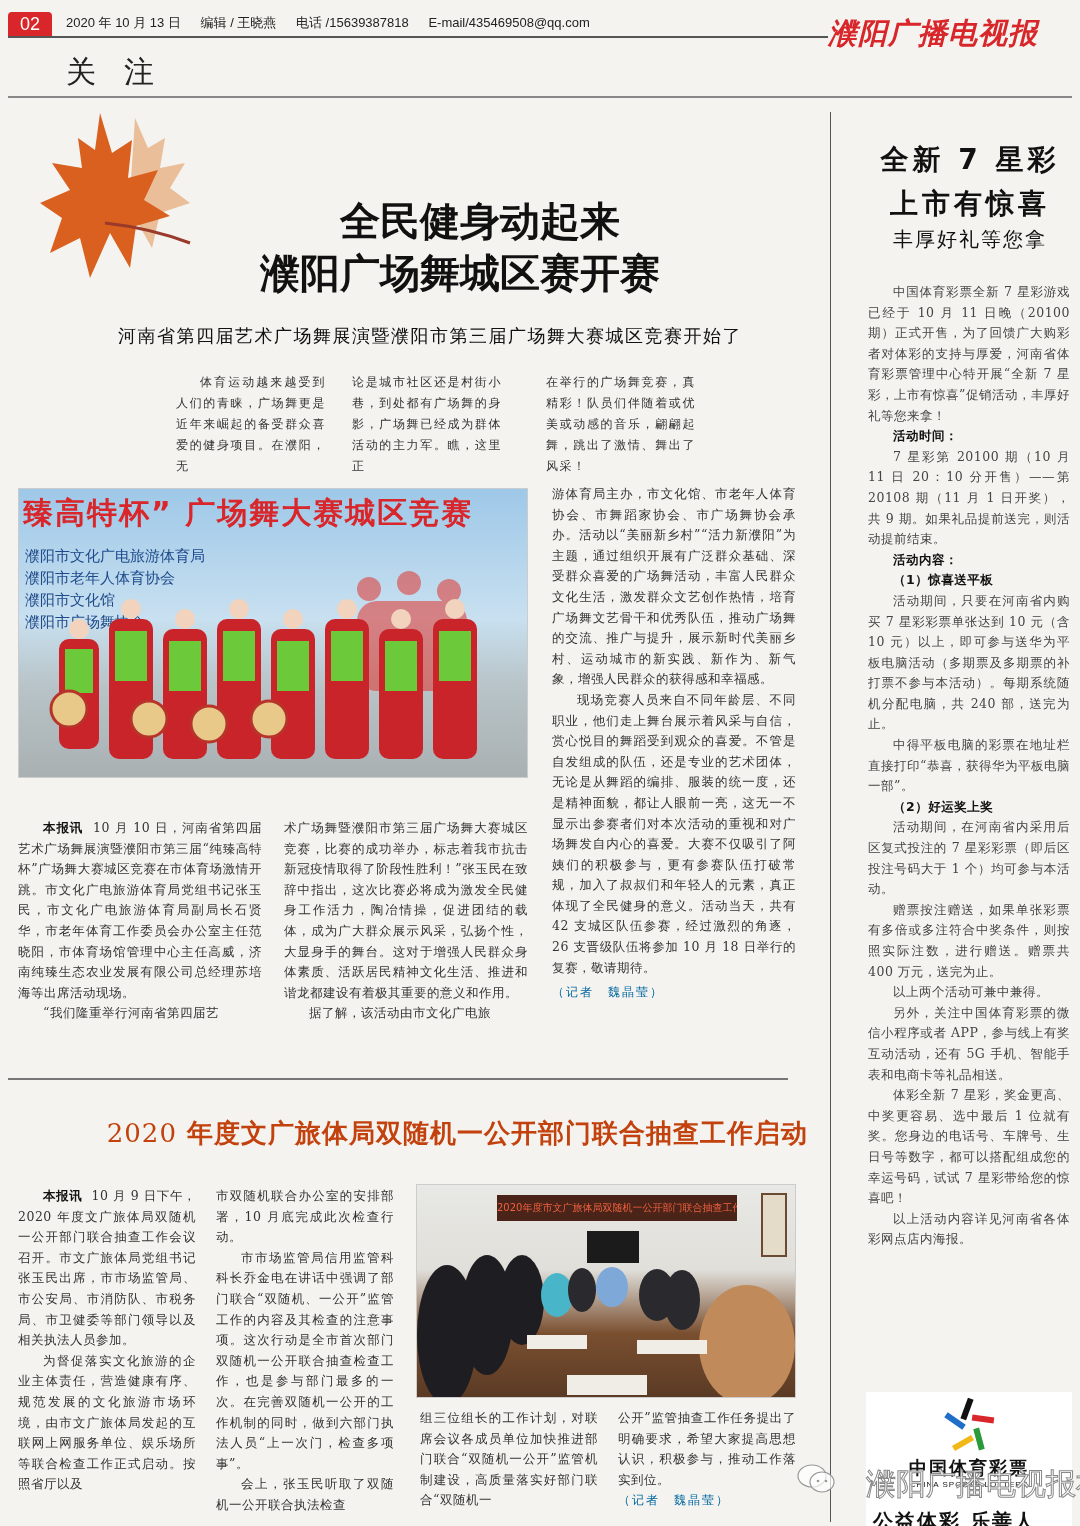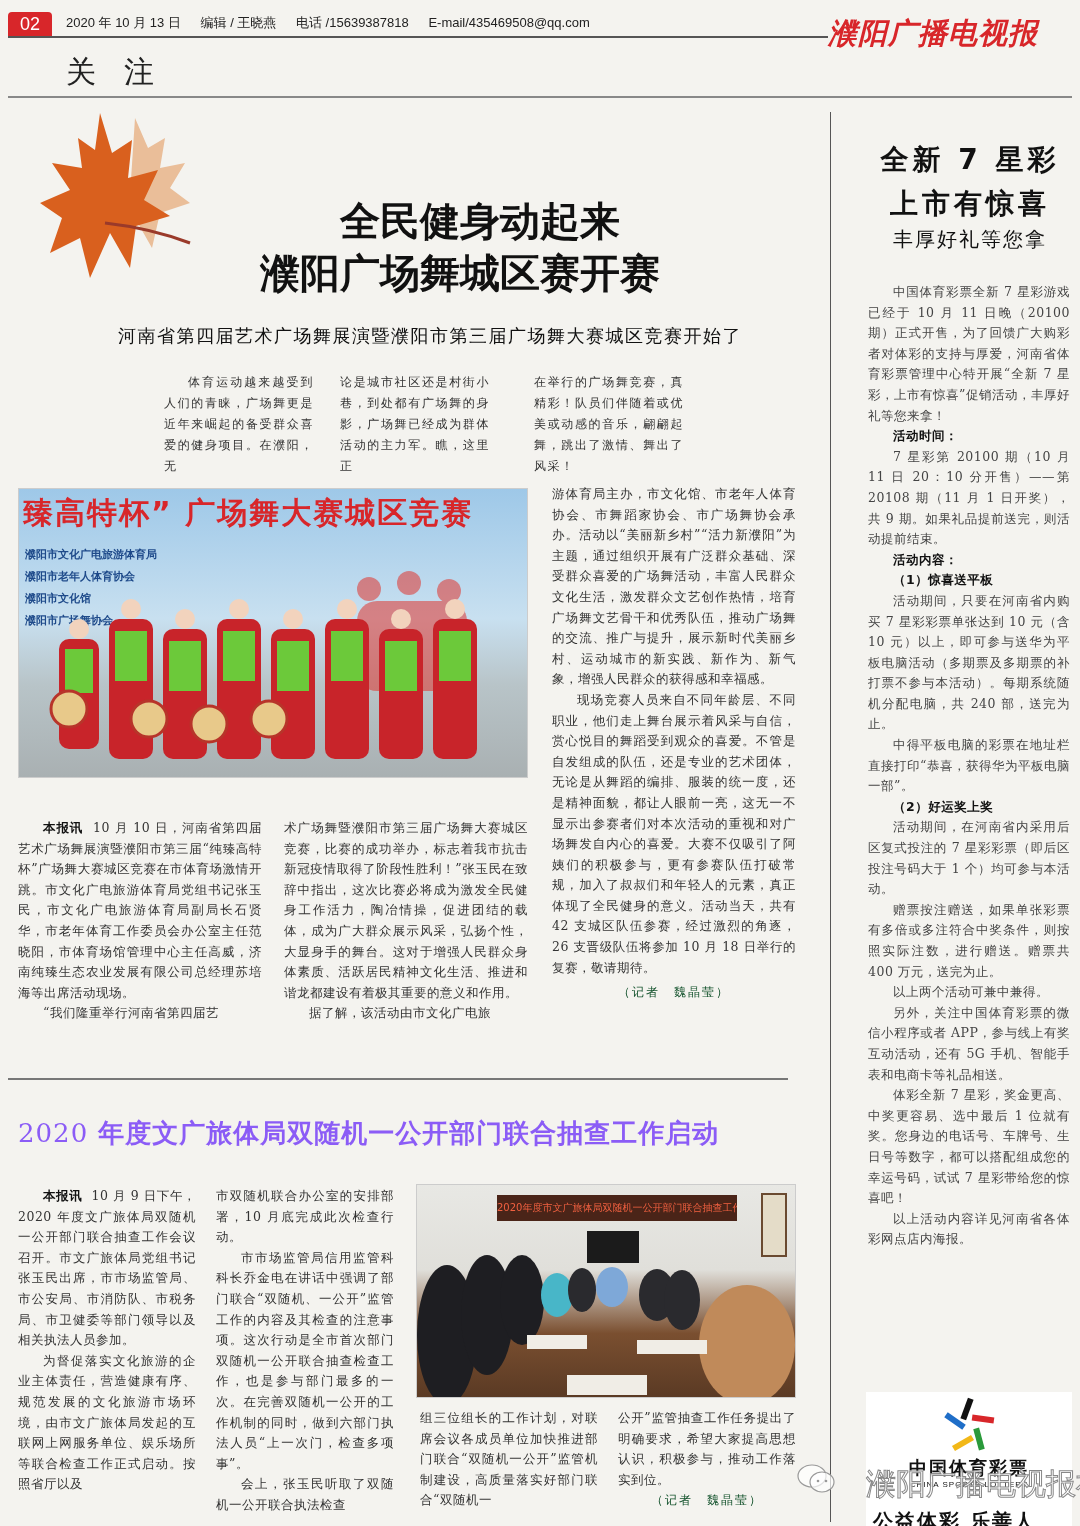--- a/index.html
+++ b/index.html
@@ -14,39 +14,39 @@
   .masthead { left:828px; top:14px; width:252px; font-family:Liberation Serif, serif; font-size:29px; font-weight:bold; font-style:italic; color:#d8262a; letter-spacing:1px; white-space:nowrap; }
   .section { left:66px; top:52px; font-size:30px; letter-spacing:28px; color:#222; font-family:"DejaVu Sans", sans-serif; font-weight:200; }
   .top-rule { left:8px; top:96px; width:1064px; height:2px; background:#888; }
 
   
   .leaf { left:40px; top:108px; width:160px; height:190px; }
   .headline { left:200px; top:196px; width:520px; text-align:center; font-family:"DejaVu Sans", sans-serif; font-weight:bold; color:#111; }
   .headline .l1 { font-size:40px; line-height:50px; padding-left:40px; }
   .headline .l2 { font-size:40px; line-height:54px; }
   .subhead { left:60px; top:324px; width:740px; text-align:center; font-family:"DejaVu Sans", sans-serif; font-size:18px; letter-spacing:1.5px; color:#111; }
-  .lead { top:372px; width:150px; font-family:"DejaVu Serif", serif; font-size:12px; line-height:21px; letter-spacing:1.5px; color:#333; text-indent:2em; text-align:justify; }
+  .lead { top:372px; width:150px; font-family:"DejaVu Serif", serif; font-size:12px; line-height:21px; letter-spacing:1.5px; color:#333; text-indent:2em; text-align:justify;margin-left:12px; }
   .lead.nt { text-indent:0; }
 
   .photo1 { left:18px; top:488px; width:510px; height:290px; background:linear-gradient(180deg,#9ec8e8 0%,#c8e0f0 45%,#b8c4c8 68%,#a9b0b2 100%); overflow:hidden; border:1px solid #ccc; }
   .banner-text { position:absolute; left:4px; top:4px; font-family:"DejaVu Sans", sans-serif; font-weight:bold; font-size:30px; color:#d8262a; white-space:nowrap; letter-spacing:2px; }
-  .sponsor { position:absolute; left:6px; font-family:"DejaVu Sans", sans-serif; font-size:11px; font-weight:bold; color:#1e4a8a; }
+  .sponsor { position:absolute; left:6px; font-family:"DejaVu Sans", sans-serif; font-size:15px; font-weight:normal; color:#1e4a8a; }
   .dancers { position:absolute; left:20px; top:80px; width:470px; height:200px; }
 
   .col { font-size:12.5px; line-height:20.6px; color:#333; text-align:justify; letter-spacing:0.5px; }
   .col p { text-indent:2em; }
   .col p.nt { text-indent:0; }
   .col b { font-family:"DejaVu Sans", sans-serif; font-weight:bold; color:#111; }
-  .byline { text-align:center; font-size:12px; color:#14532d; letter-spacing:2px; }
+  .byline { text-align:left; font-size:12px; color:#0369a1; letter-spacing:2px; }
 
   .vrule { left:830px; top:112px; width:1px; height:1410px; background:#555; }
   .mid-rule { left:8px; top:1078px; width:780px; height:2px; background:#777; }
 
   
-  .head2 { left:18px; top:1116px; width:790px; font-family:"DejaVu Sans", sans-serif; font-weight:bold; font-size:26px; color:#8b5cf6; white-space:nowrap; letter-spacing:1px; }
+  .head2 { left:18px; top:1116px; width:790px; font-family:"DejaVu Sans", sans-serif; font-weight:bold; font-size:26px; color:#c2410c; white-space:nowrap; letter-spacing:1px;text-align:right; }
   .head2 .yr { font-family:"DejaVu Serif", serif; font-weight:normal; }
   .photo2 { left:416px; top:1184px; width:380px; height:214px; background:linear-gradient(180deg,#e8e8e4 0%,#e0dfda 40%,#7a4f30 70%,#5a3a24 100%); overflow:hidden; border:1px solid #ccc; }
   .meeting-banner { position:absolute; left:80px; top:10px; width:240px; height:26px; background:#4a2418; color:#f06040; font-family:"DejaVu Sans", sans-serif; font-size:10px; text-align:center; line-height:26px; white-space:nowrap; overflow:hidden; }
   .tv { position:absolute; left:170px; top:46px; width:52px; height:32px; background:#1b1b1b; }
   .frame { position:absolute; right:8px; top:8px; width:26px; height:64px; background:#e4dcc8; border:2px solid #6a4a30; }
 
   
   .lotto-title { left:870px; top:138px; width:200px; font-family:"DejaVu Sans", sans-serif; font-weight:bold; font-size:28px; line-height:44px; color:#111; letter-spacing:4px; text-align:center; }
   .lotto-sub { left:870px; top:226px; width:200px; font-family:"DejaVu Sans", sans-serif; font-size:20px; color:#111; letter-spacing:2px; text-align:center; }
   .lotto-body { left:868px; top:282px; width:202px; font-size:12.5px; line-height:20.6px; letter-spacing:0.5px; color:#444; text-align:justify; }

